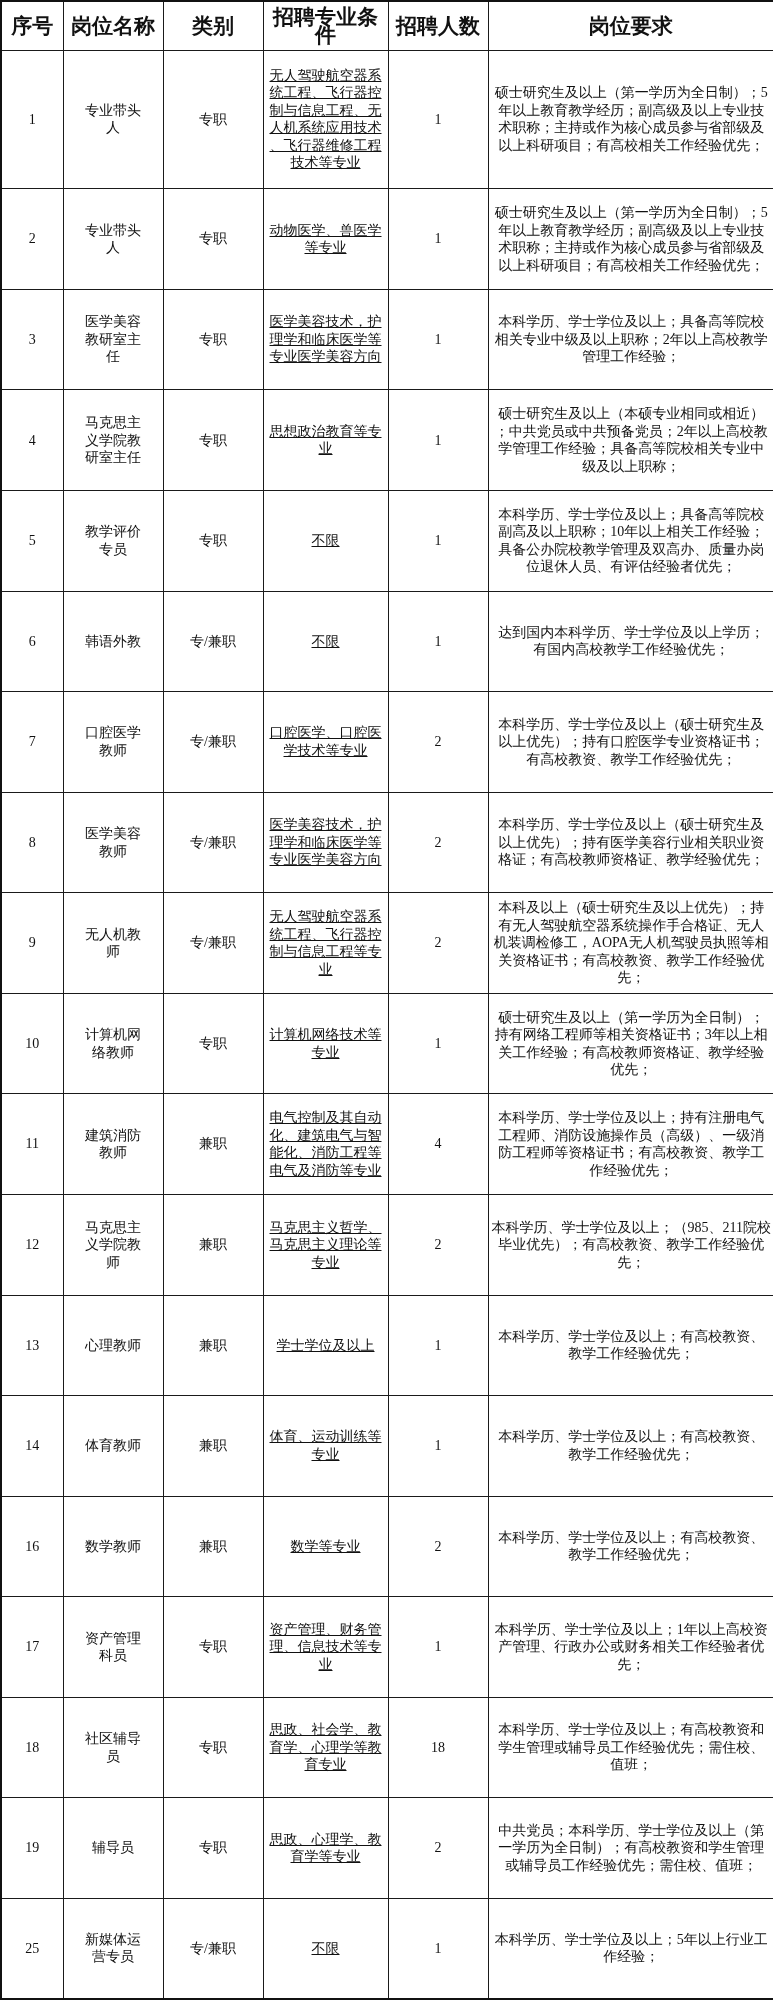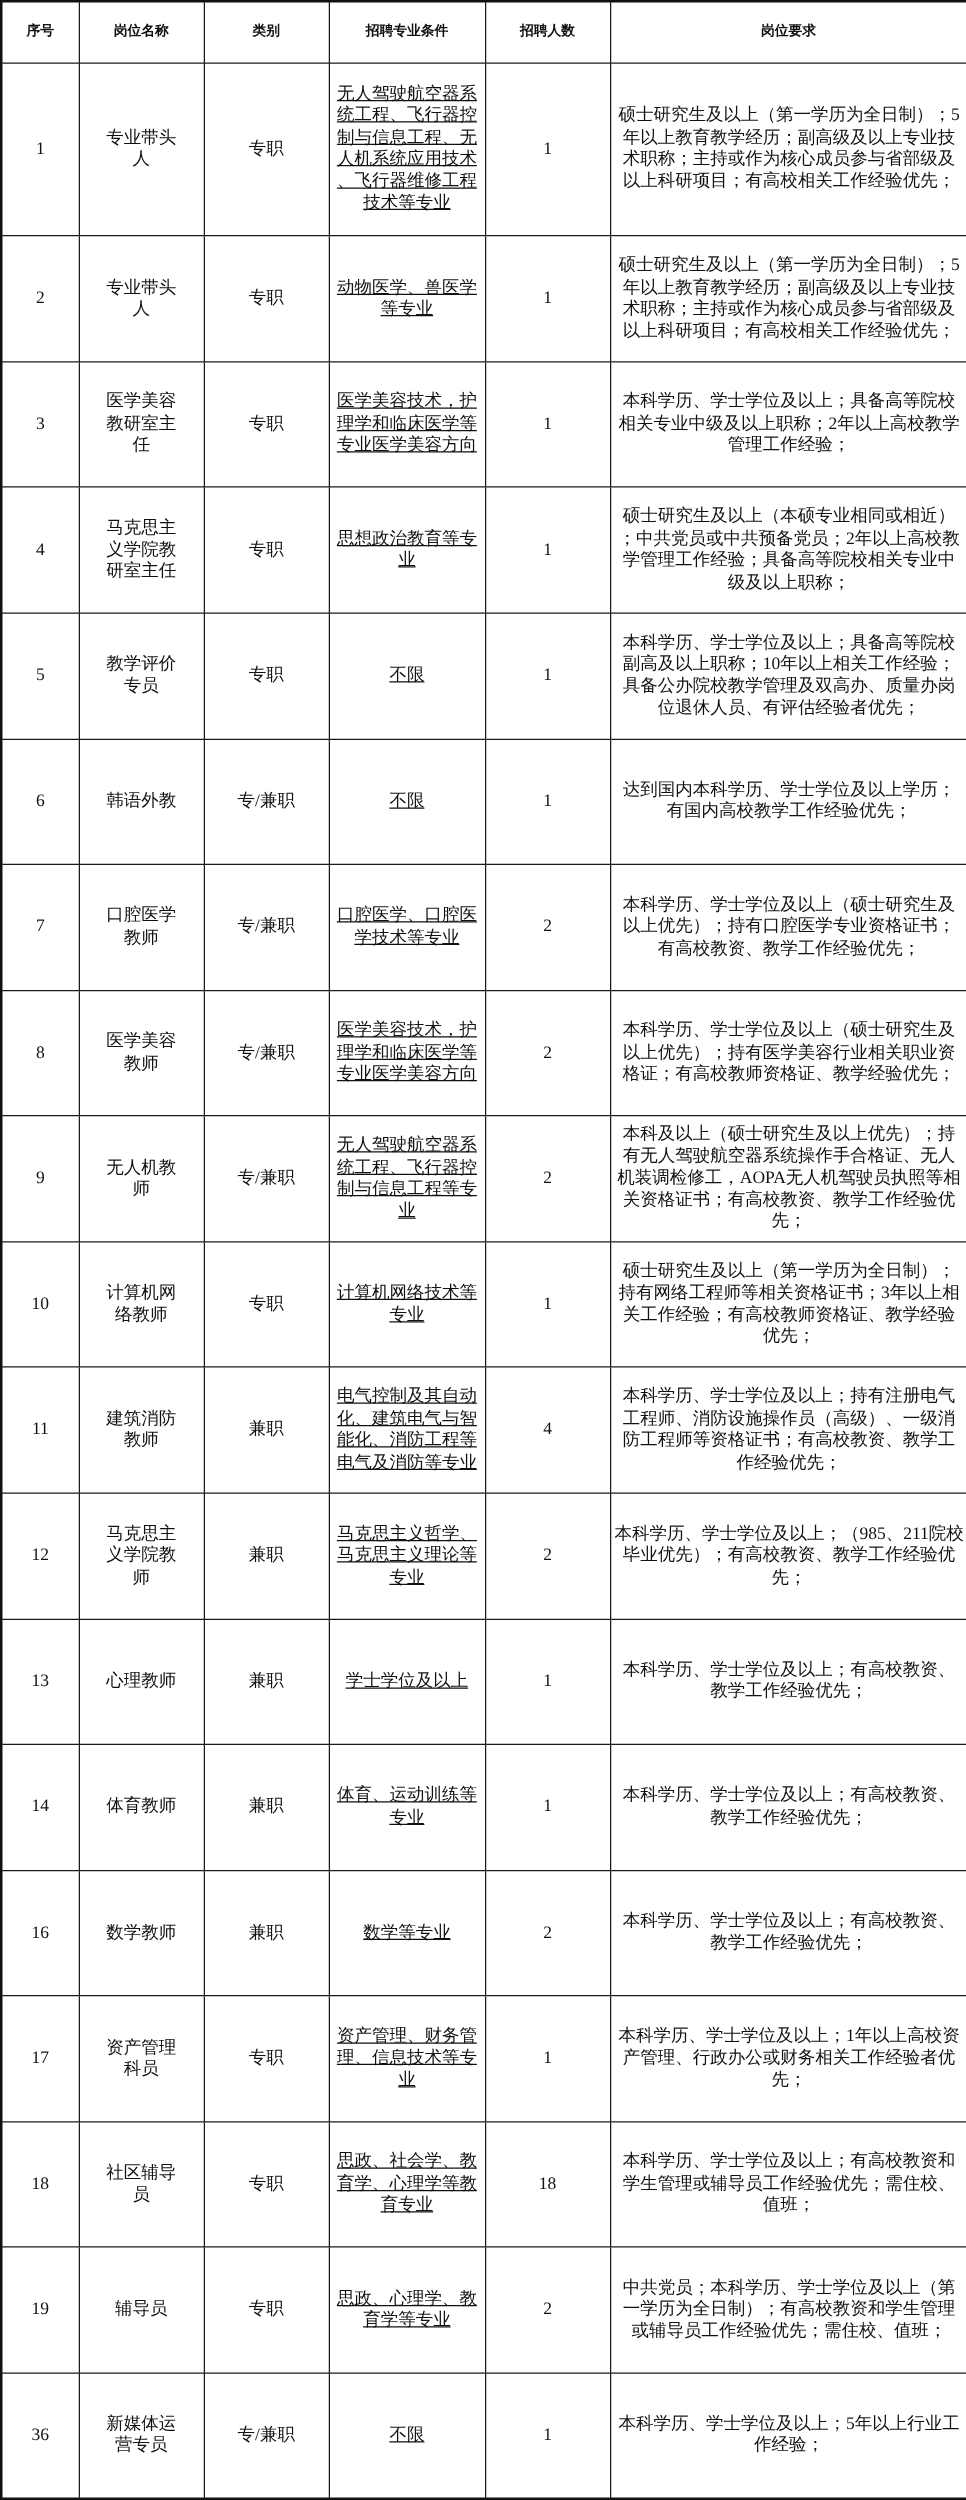--- a/index.html
+++ b/index.html
@@ -33,21 +33,21 @@
     th, td {
       border: 1px solid #1a1a1a;
       vertical-align: middle;
       word-break: break-all;
       line-break: anywhere;
       overflow: hidden;
     }
     th {
       font-family: "Liberation Sans", "DejaVu Sans", sans-serif;
       font-weight: bold;
-      font-size: 11px;
+      font-size: 21px;
       text-align: center;
       padding: 0 2px;
     }
     tr.hdr { height: 49px; }
     tr.row-tall { height: 126px; }
     tr.row { height: 91.25px; }
 
     td.c-no, td.c-count {
       text-align: center;
       padding: 0 2px;
@@ -227,21 +227,21 @@
     </tr>
     <tr class="row">
       <td class="c-no">19</td>
       <td class="c-pos">辅导员</td>
       <td class="c-type">专职</td>
       <td class="c-major">思政、心理学、教育学等专业</td>
       <td class="c-count">2</td>
       <td class="c-req">中共党员；本科学历、学士学位及以上（第一学历为全日制）；有高校教资和学生管理或辅导员工作经验优先；需住校、值班；</td>
     </tr>
     <tr class="row">
-      <td class="c-no">36</td>
+      <td class="c-no">25</td>
       <td class="c-pos">新媒体运营专员</td>
       <td class="c-type">专/兼职</td>
       <td class="c-major">不限</td>
       <td class="c-count">1</td>
       <td class="c-req">本科学历、学士学位及以上；5年以上行业工作经验；</td>
     </tr>
   </tbody>
 </table>
 
 </body></html>

